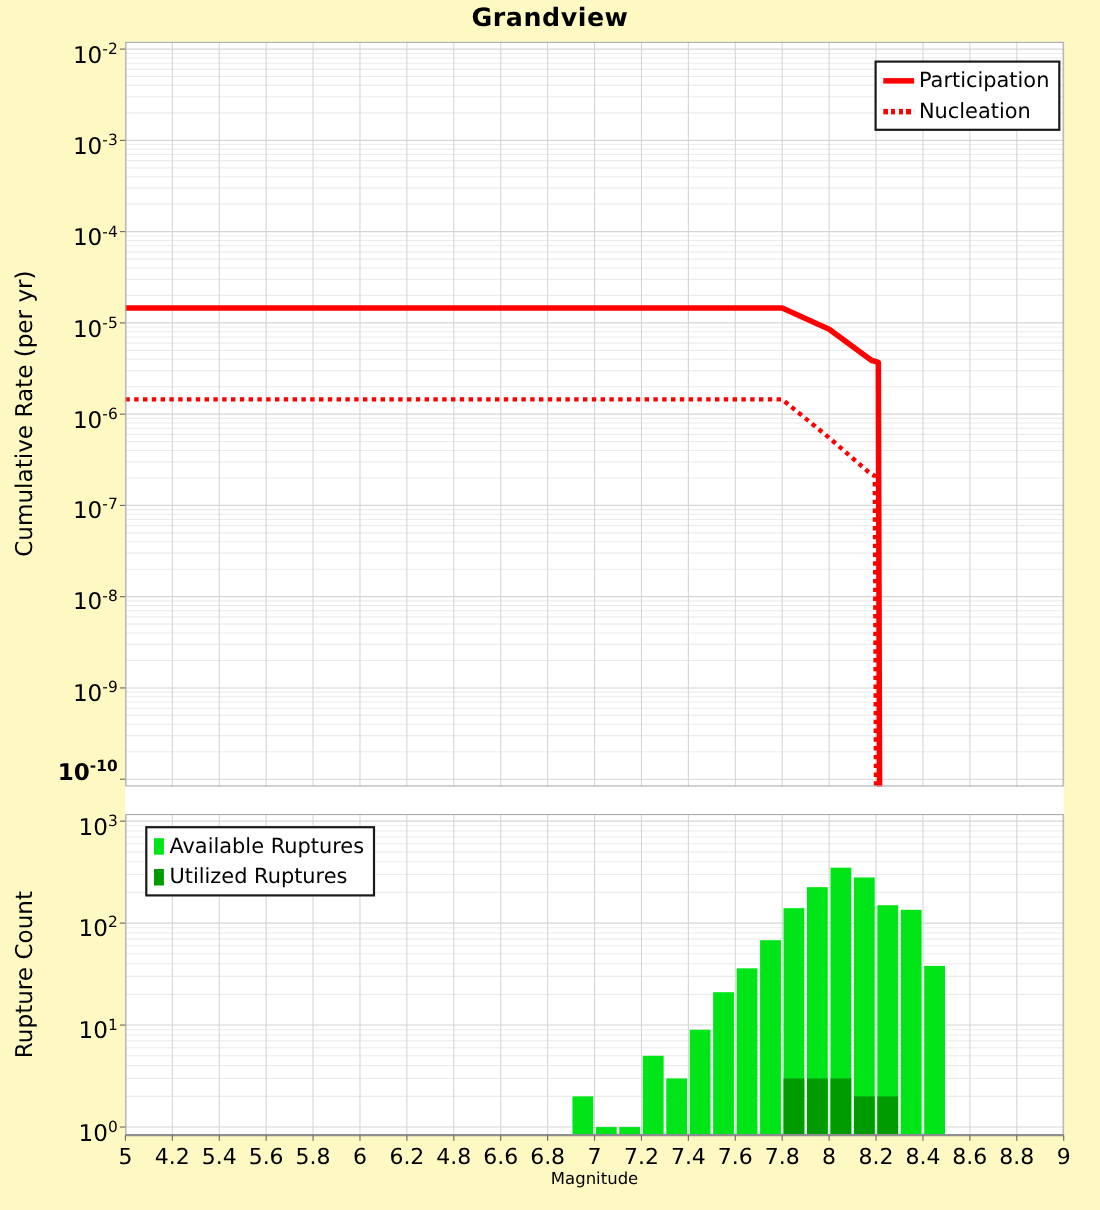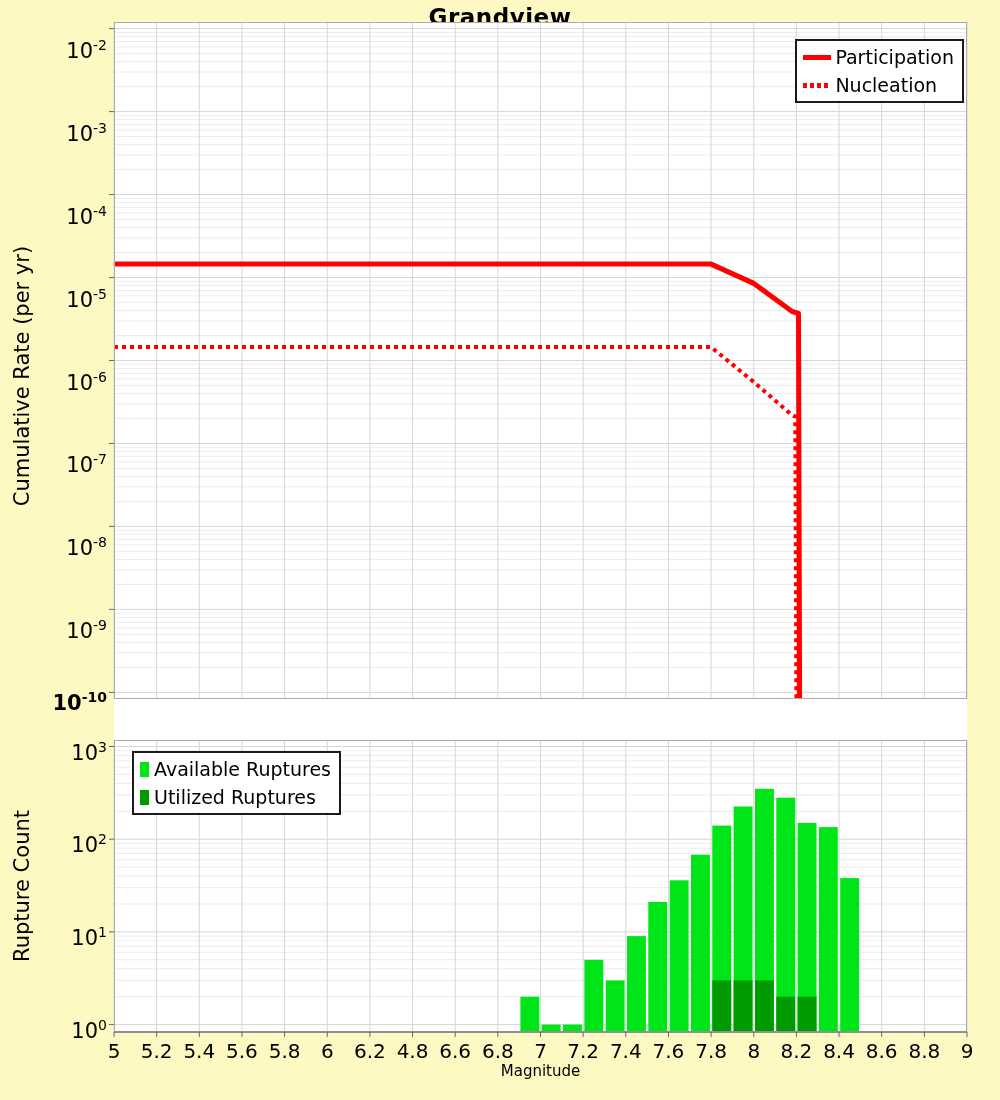--- a/index.html
+++ b/index.html
@@ -1,21 +1,21 @@
 <!DOCTYPE html>
 <html><head>
 <meta charset="utf-8">
 <style>
   html,body{margin:0;padding:0;background:#ffffff;}
   body{width:1000px;height:1100px;font-family:"DejaVu Sans","Liberation Sans",sans-serif;color:#000;}
   .fig{position:relative;width:1000px;height:1100px;background:#fef9c3;overflow:hidden;}
   .title{position:absolute;top:4px;left:0;width:1000px;text-align:center;
          font-size:23px;font-weight:bold;letter-spacing:0.5px;}
   .panel{position:absolute;background:#fff;}
-  #top-panel{left:114px;top:22px;width:853px;height:868px;text-align:center;}
+  #top-panel{left:114px;top:38px;width:853px;height:868px;text-align:center;}
   #bottom-panel{left:114px;top:740px;width:853px;height:292px;}
   svg{position:absolute;left:0;top:0;overflow:visible;display:block;}
   .ylab{position:absolute;font-size:21px;white-space:nowrap;
         transform:translate(-50%,-50%) rotate(-90deg);}
   #ylab-top{left:22px;top:376px;}
   #ylab-bot{left:22px;top:886px;}
   .xlab{position:absolute;left:114px;width:853px;top:1062px;text-align:center;font-size:15px;}
   .yticks{position:absolute;left:0;width:107px;height:0;}
   #top-yticks{top:38px;}
   #bottom-yticks{top:740px;}
@@ -302,21 +302,21 @@
       <div class="ytick" style="top: 645px; font-weight: bold;"><span>10</span><sup>-10</sup></div>
     </div>
   <div class="yticks" id="bottom-yticks">
       <div class="ytick" style="top: -7.51111px;"><span>10</span><sup>3</sup></div>
       <div class="ytick" style="top: 85.1873px;"><span>10</span><sup>2</sup></div>
       <div class="ytick" style="top: 177.886px;"><span>10</span><sup>1</sup></div>
       <div class="ytick" style="top: 270.584px;"><span>10</span><sup>0</sup></div>
     </div>
   <div id="xticks">
       <div class="xtick" style="left: 0px;">5</div>
-      <div class="xtick" style="left: 42.65px;">5.2</div>
+      <div class="xtick" style="left: 42.65px;">4.2</div>
       <div class="xtick" style="left: 85.3px;">5.4</div>
       <div class="xtick" style="left: 127.95px;">5.6</div>
       <div class="xtick" style="left: 170.6px;">5.8</div>
       <div class="xtick" style="left: 213.25px;">6</div>
       <div class="xtick" style="left: 255.9px;">6.2</div>
       <div class="xtick" style="left: 298.55px;">4.8</div>
       <div class="xtick" style="left: 341.2px;">6.6</div>
       <div class="xtick" style="left: 383.85px;">6.8</div>
       <div class="xtick" style="left: 426.5px;">7</div>
       <div class="xtick" style="left: 469.15px;">7.2</div>

